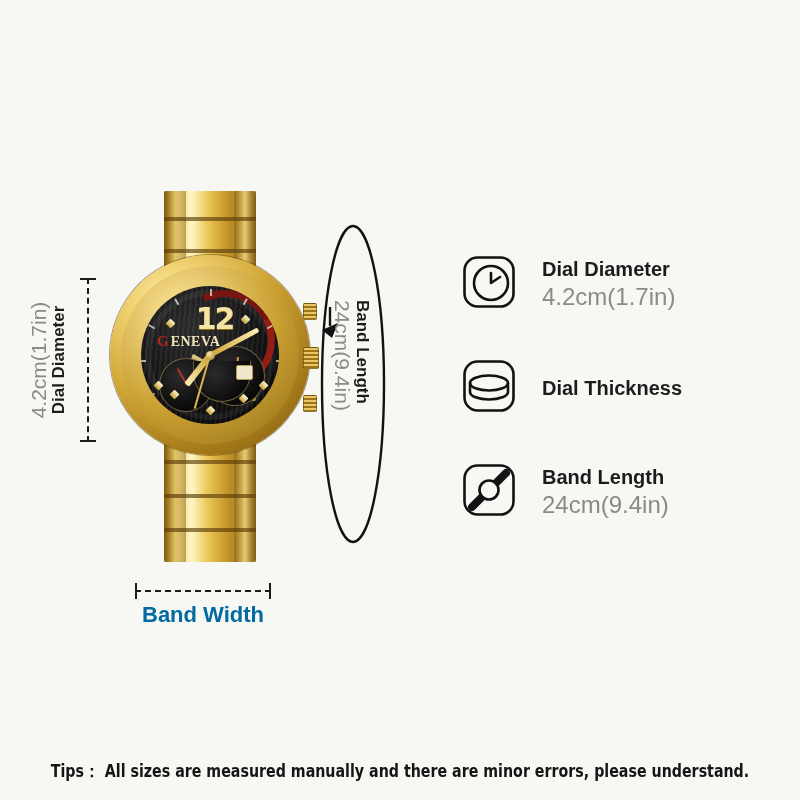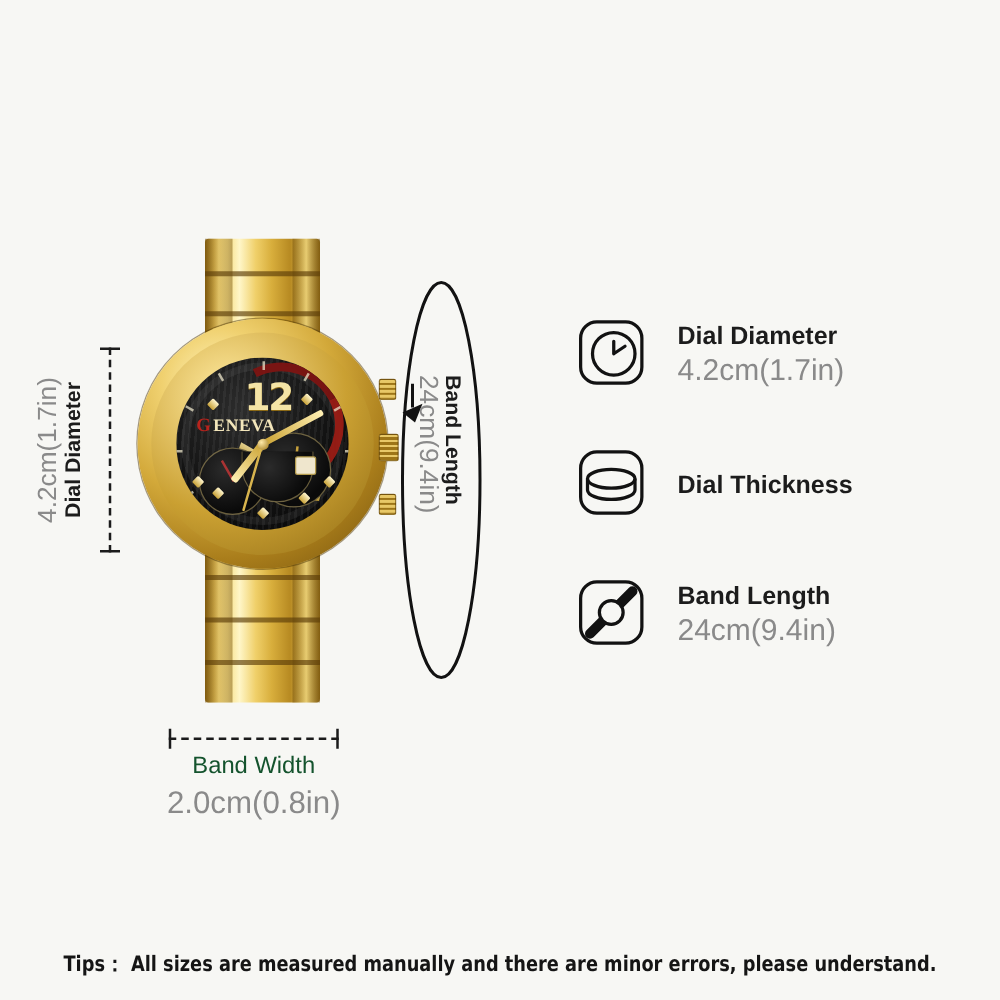--- a/index.html
+++ b/index.html
@@ -344,21 +344,21 @@
   }
   .hdim-cap.l { left: 0; }
   .hdim-cap.r { right: 0; }
   .hdim-text {
     position: absolute;
     left: 75px;
     top: 602px;
     width: 256px;
     text-align: center;
   }
-  .hdim-text .lbl { font-size: 19px; font-weight: 400; color: #14532d; }
+  .hdim-text .lbl { font-size: 22px; font-weight: 700; color: #0369a1; }
   .hdim-text .val { font-size: 25px; color: #8a8a8a; margin-top: 4px; }
 
   
   .specs {
     position: absolute;
     left: 462px;
     top: 247px;
     width: 300px;
   }
   .spec-row {
@@ -501,21 +501,20 @@
     </div>
   </div>
 
   <div class="hdim">
     <div class="hdim-cap l"></div>
     <div class="hdim-line"></div>
     <div class="hdim-cap r"></div>
   </div>
   <div class="hdim-text">
     <div class="lbl">Band Width</div>
-    <div class="val">2.0cm(0.8in)</div>
   </div>
 
   <div class="specs">
 
     <div class="spec-row">
       <div class="spec-icon">
         <svg width="58" height="58" viewBox="0 0 58 58">
           <rect x="2.5" y="2.5" width="49" height="49" rx="13" ry="13" fill="none" stroke="#121212" stroke-width="2.6"></rect>
           <circle cx="29" cy="28" r="17" fill="none" stroke="#121212" stroke-width="2.6"></circle>
           <path d="M29 28 L29 18 M29 28 L38 22" stroke="#121212" stroke-width="2.6" stroke-linecap="round" fill="none"></path>

